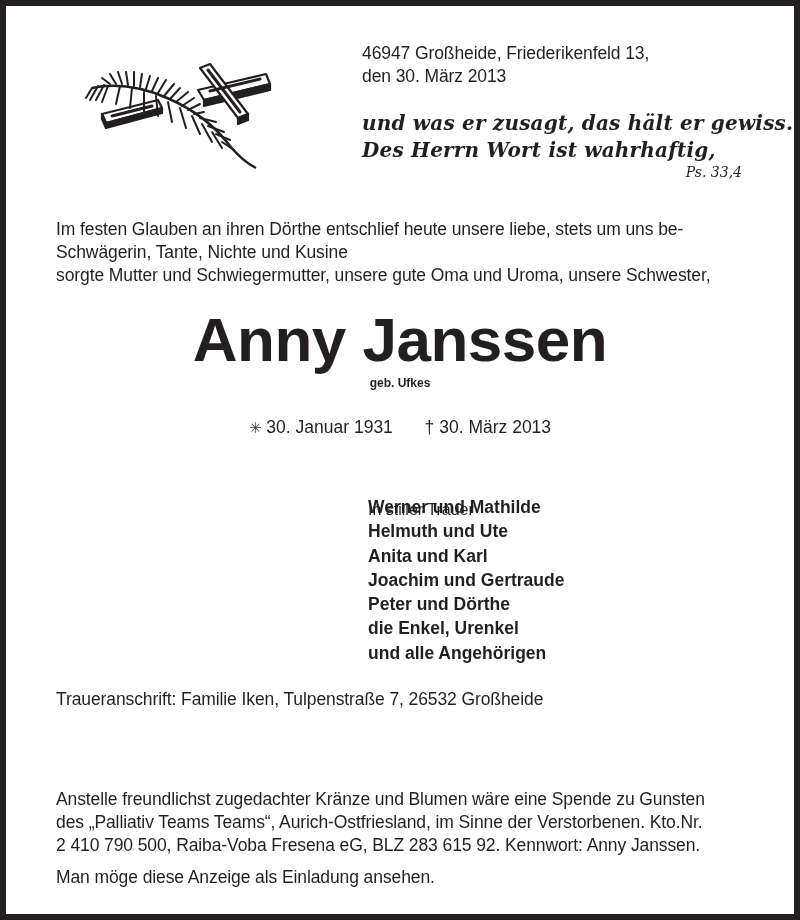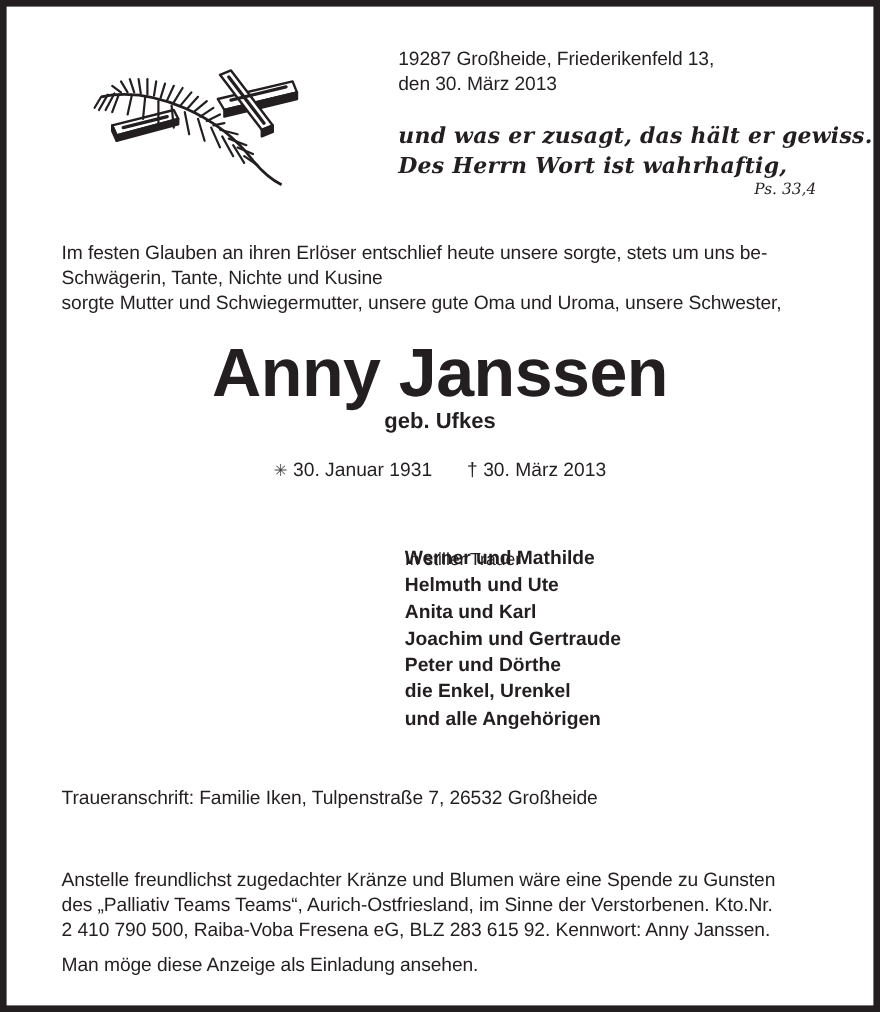--- a/index.html
+++ b/index.html
@@ -6,27 +6,27 @@
   body { width: 800px; height: 920px; position: relative; overflow: hidden; font-family: "Liberation Sans", sans-serif; color: #231f20; }
   .frame { position: absolute; left: 6px; top: 6px; width: 788px; height: 908px; background: #ffffff; }
   .abs { position: absolute; }
   .txt { font-size: 17.5px; line-height: 23px; color: #231f20; white-space: nowrap; letter-spacing: -0.1px; }
   .emblem { left: 74px; top: 50px; width: 210px; height: 120px; }
   .address { left: 356px; top: 36px; }
   .verse { left: 356px; top: 104px; font-family: "DejaVu Serif", serif; font-style: italic; font-weight: bold; font-size: 20px; line-height: 27px; white-space: nowrap; letter-spacing: 0.2px; }
   .verse-ref { right: 52px; top: 158px; font-family: "DejaVu Serif", serif; font-style: italic; font-size: 14px; line-height: 16px; }
   .intro { left: 50px; top: 212px; }
   .name { left: 0; width: 788px; top: 306px; text-align: center; font-size: 62px; line-height: 56px; font-weight: bold; letter-spacing: -0.5px; }
-  .maiden { left: 0; width: 788px; top: 367px; text-align: center; font-size: 20px; font-weight: bold; line-height: 20px; }
+  .maiden { left: 0; width: 788px; top: 367px; text-align: center; font-size: 12px; font-weight: bold; line-height: 20px; }
   .dates { left: 0; width: 788px; top: 410px; text-align: center; font-size: 17.5px; line-height: 22px; }
   .dates span.gap { display: inline-block; width: 22px; }
   .mourning { left: 362px; top: 462px; font-size: 16px; line-height: 20px; margin-top: 32px; }
   .mourners { left: 362px; top: 489px; font-size: 17.5px; font-weight: bold; line-height: 24.3px; }
   .mourners div { white-space: nowrap; }
-  .addr2 { left: 50px; top: 708px; }
+  .addr2 { left: 50px; top: 682px; }
   .service { left: 50px; top: 726px; }
   .donation { left: 50px; top: 782px; }
   .invite { left: 50px; top: 860px; }
 </style>
 </head>
 <body>
 
 <div class="frame">
 
   <div class="abs emblem">
@@ -84,32 +84,32 @@
         <path d="M132,76 L142,92"></path>
           <path d="M120,62 L136,66"></path>
           <path d="M128,70 L144,76"></path>
         <path d="M136,78 L150,84"></path>
           <path d="M142,86 L154,94"></path>
       </g>
     </svg>
   </div>
 
   <div class="abs txt address">
-    <div>19287 Großheide, Friederikenfeld 13,</div>
+    <div>46947 Großheide, Friederikenfeld 13,</div>
     <div>den 30. März 2013</div>
   </div>
 
   <div class="abs verse">
     <div>und was er zusagt, das hält er gewiss.</div>
     <div>Des Herrn Wort ist wahrhaftig,</div>
   </div>
   <div class="abs verse-ref">Ps. 33,4</div>
 
   <div class="abs txt intro">
-    <div>Im festen Glauben an ihren Erlöser entschlief heute unsere sorgte, stets um uns be-</div>
+    <div>Im festen Glauben an ihren Dörthe entschlief heute unsere liebe, stets um uns be-</div>
     <div>Schwägerin, Tante, Nichte und Kusine</div>
     <div>sorgte Mutter und Schwiegermutter, unsere gute Oma und Uroma, unsere Schwester,</div>
   </div>
 
   <div class="abs name">Anny Janssen</div>
   <div class="abs maiden">geb. Ufkes</div>
 
   <div class="abs dates">
     <span style="font-family:'DejaVu Sans',sans-serif;font-size:15px;color:#444;">✳</span>
     <span>30. Januar 1931</span>

